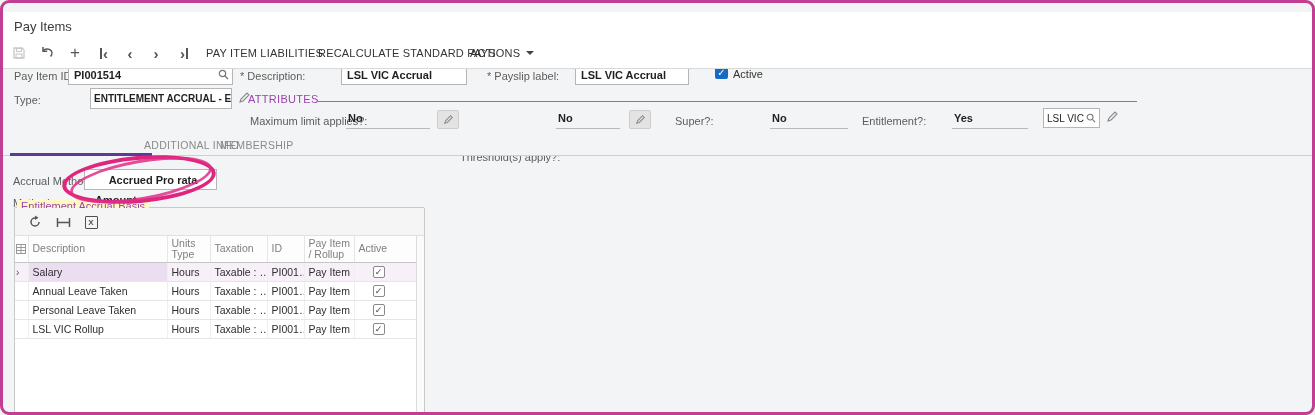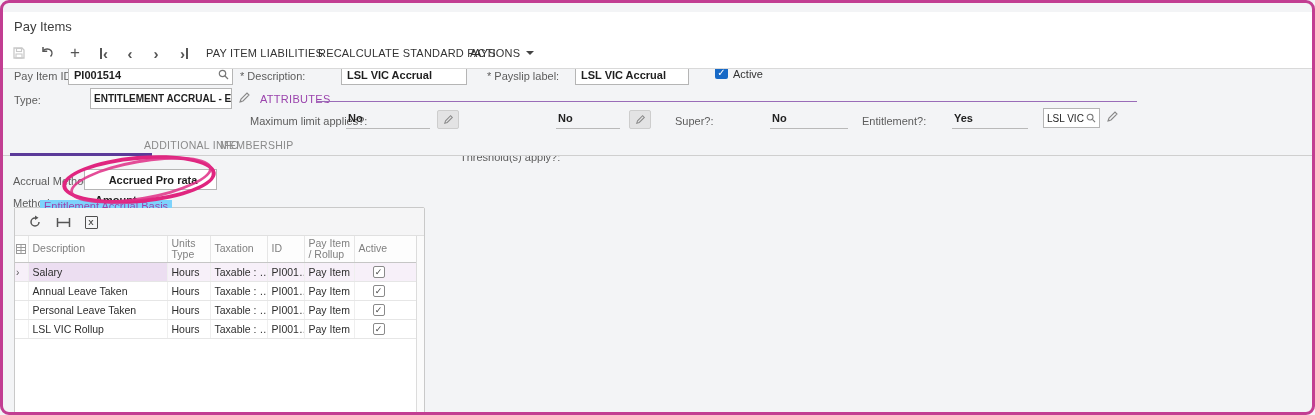--- a/index.html
+++ b/index.html
@@ -51,21 +51,21 @@
 
   
   .ellipse1 { position:absolute; left:62px; top:156px; width:154px; height:47px;
     border:4px solid #e0257f; border-radius:50%; transform:rotate(-5deg); z-index:40; }
   .ellipse2 { position:absolute; left:69px; top:160px; width:144px; height:40px;
     border:3px solid #df2e86; border-radius:50%; transform:rotate(-10deg); opacity:.85; z-index:40; }
 
   
   .fieldset { position:absolute; left:14px; top:207px; width:411px; height:207px;
     border:1px solid #c9c9c9; border-radius:2px; background:#fff; }
-  .legend { position:absolute; left:25px; top:-8px; background:#7dd3fc; padding:0 4px;
+  .legend { position:absolute; left:2px; top:-8px; background:#fef9c3; padding:0 4px;
     font-size:11px; color:#9b44ad; white-space:nowrap; }
   .grid-toolbar { position:absolute; left:0; top:0; width:100%; height:28px; background:#f5f5f6;
     border-bottom:1px solid #e0e0e0; }
   .gt-icon { position:absolute; top:6px; width:16px; height:16px; display:flex;
     align-items:center; justify-content:center; cursor:pointer; }
   .xlsbox { width:13px; height:13px; border:1.5px solid #4f4f4f; border-radius:1px;
     font-size:8px; font-weight:bold; color:#4f4f4f; display:flex; align-items:center; justify-content:center; }
 
   table.grid { position:absolute; left:0; top:28px; border-collapse:collapse; table-layout:fixed;
     width:401px; font-size:10.5px; }
@@ -163,21 +163,21 @@
   <div class="lbl" style="left:14px;top:94px;">Type:</div>
   <div class="ibox" style="left:90px;top:88px;width:142px;font-size:10px;">
     <span class="val" style="padding-left:3px;">ENTITLEMENT ACCRUAL - Enti</span>
   </div>
   <div class="abs" style="left:238px;top:91px;">
     <svg width="13" height="13" viewBox="0 0 13 13">
         <path d="M2 11 L3 8 L9 2 L11 4 L5 10 Z M2 11 L4 10.4" fill="none" stroke="#888" stroke-width="1.1"></path>
       </svg>
   </div>
 
-  <div class="attr-title" style="left:260px;top:93px;">ATTRIBUTES</div>
+  <div class="attr-title" style="left:248px;top:93px;">ATTRIBUTES</div>
   <div class="attr-line" style="left:317px;top:101px;width:820px;"></div>
 
   <div class="lbl" style="left:250px;top:115px;">Maximum limit applies?:</div>
   <div class="uline" style="left:346px;top:109px;width:84px;">No</div>
   <div class="pencil-btn" style="left:437px;top:110px;">
     <svg width="11" height="11" viewBox="0 0 13 13">
         <path d="M2 11 L3 8 L9 2 L11 4 L5 10 Z" fill="none" stroke="#8a8a8a" stroke-width="1.2"></path>
       </svg>
   </div>
 

